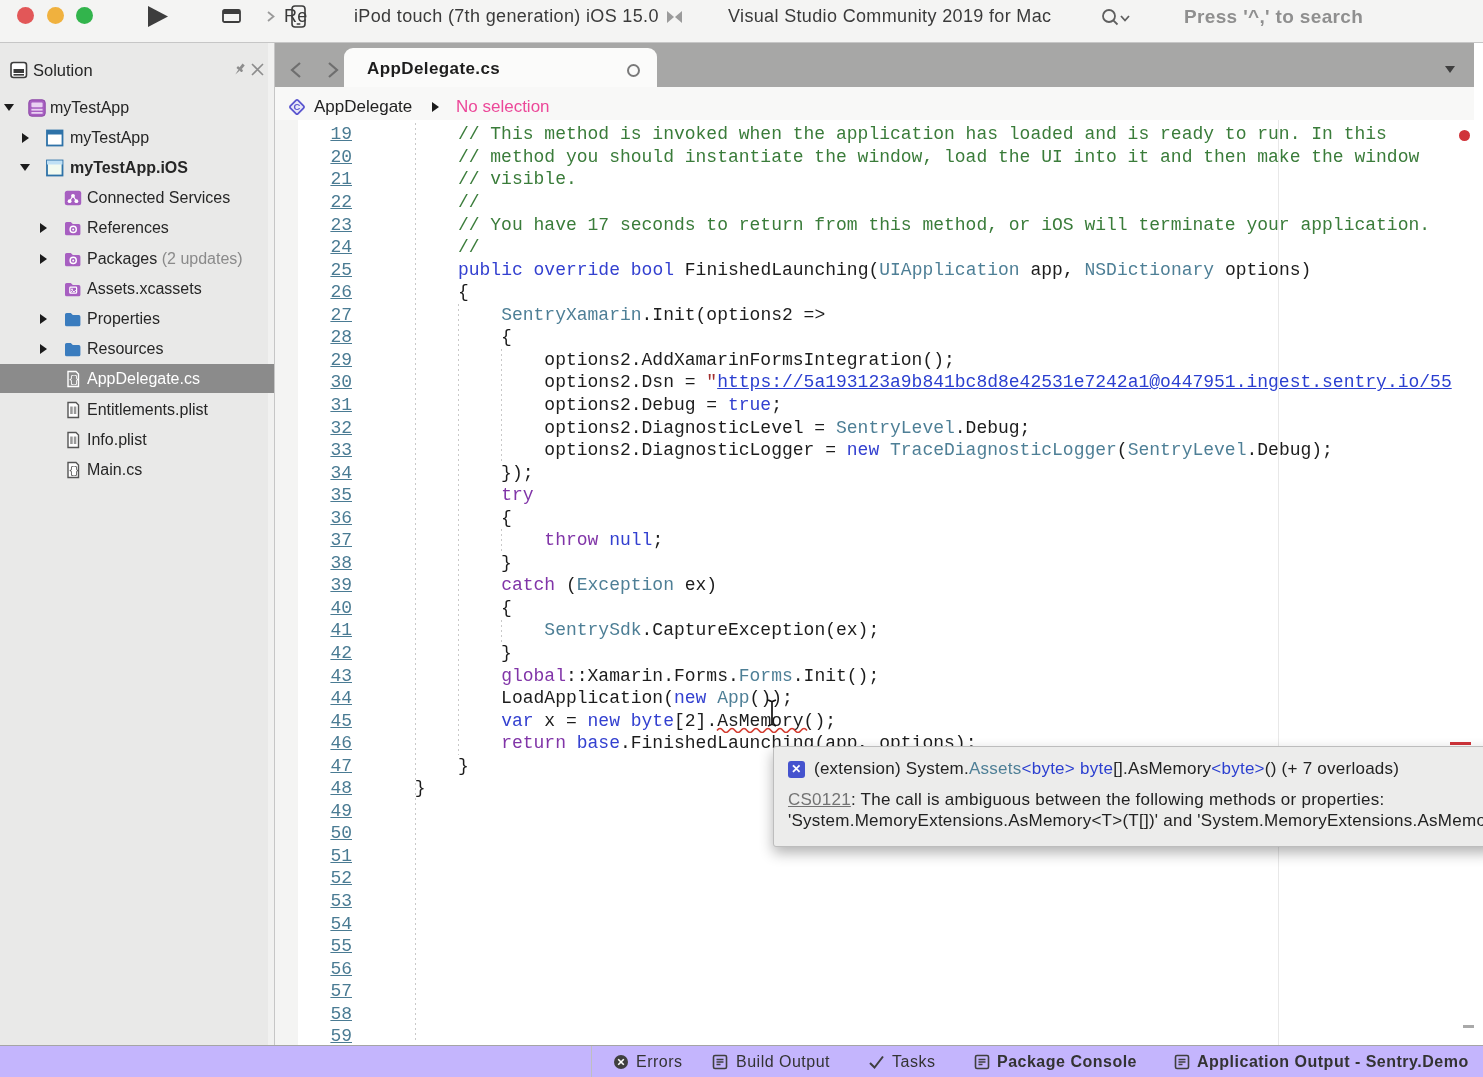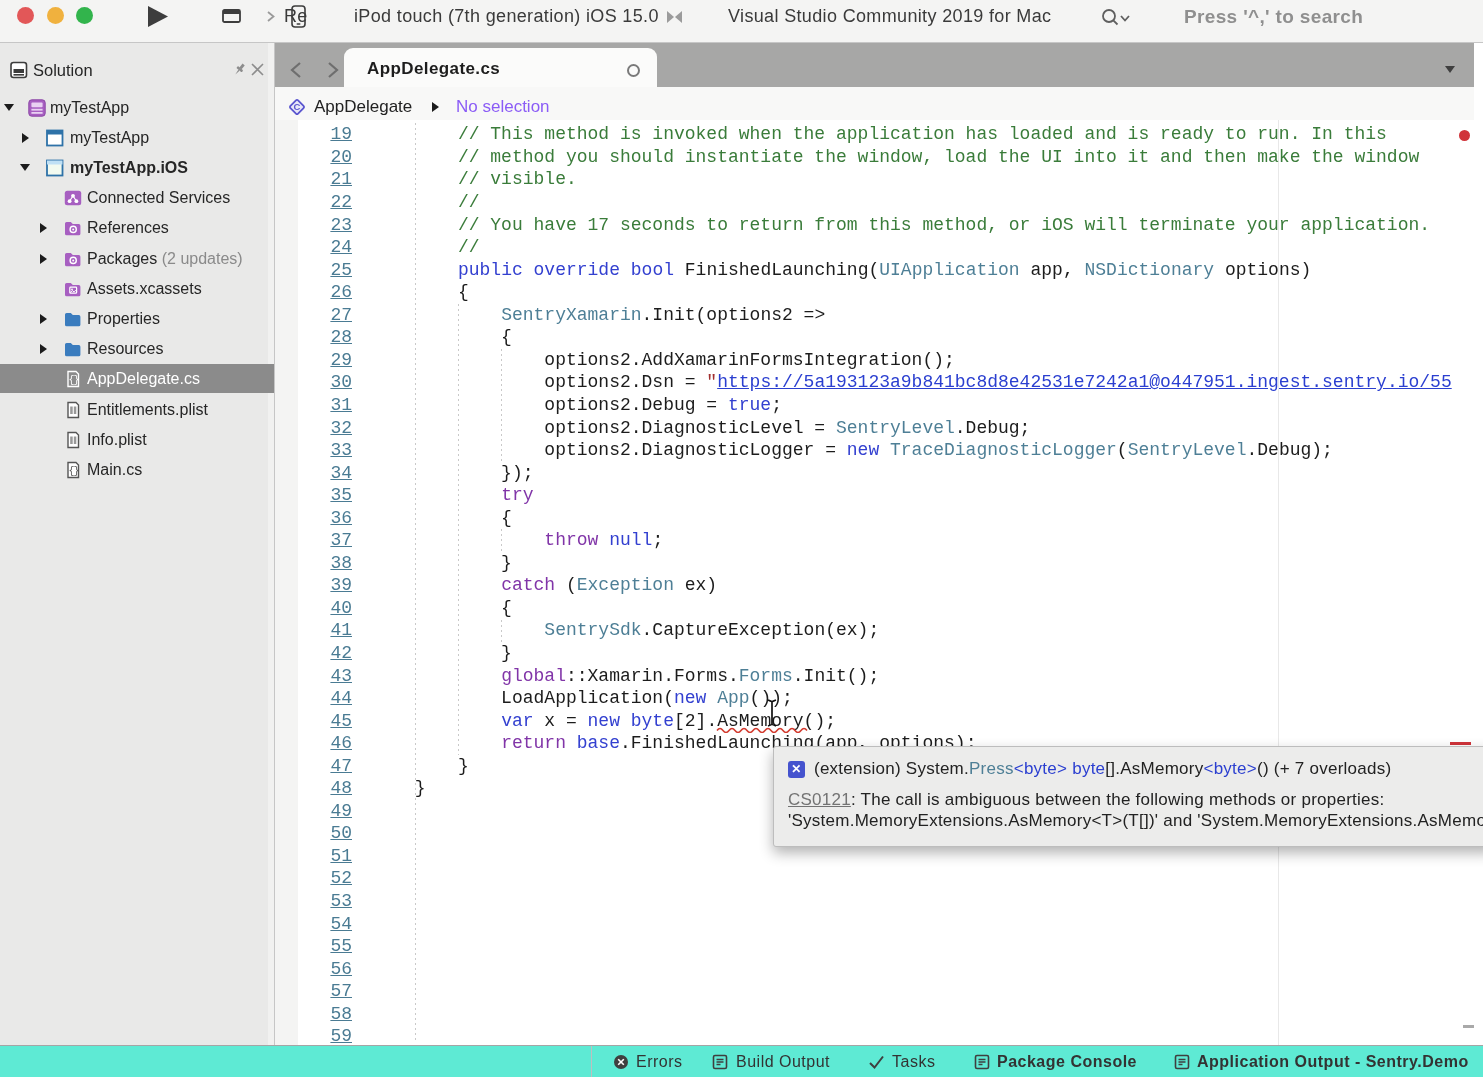--- a/index.html
+++ b/index.html
@@ -30,21 +30,21 @@
 .k{color:#3340d0;}
 .p{color:#8135a8;}
 .t{color:#4e7f96;}
 .q{color:#a12f2f;}
 .u{color:#2b3fd0;text-decoration:underline;}
 .guide{position:absolute;width:1px;background-image:repeating-linear-gradient(to bottom,#c9c9c9 0 2px,transparent 2px 5px);}
 #ruler{position:absolute;left:1003px;top:0;width:1px;height:925px;background:#e8e8e8;}
 
 #tooltip{left:773px;top:746px;width:720px;height:99px;background:#ececeb;border:1px solid #bdbdbd;border-radius:3px;box-shadow:0 6px 14px rgba(0,0,0,0.3);font-size:17px;letter-spacing:0.25px;color:#222;z-index:50;overflow:hidden;}
 
-#statusbar{left:0;top:1045px;width:1483px;height:32px;background:#5eead4;border-top:1px solid #a5a5a5;}
+#statusbar{left:0;top:1045px;width:1483px;height:32px;background:#c4b5fd;border-top:1px solid #a5a5a5;}
 #statusbar .itm{position:absolute;top:0;height:32px;display:flex;align-items:center;font-size:16px;letter-spacing:0.5px;color:#333;white-space:nowrap;}
 </style>
 </head>
 <body>
 <div class="abs" id="topbar"></div>
 <div class="abs tl" style="left:16.5px;background:#e25758;"></div>
 <div class="abs tl" style="left:46.5px;background:#f0b13e;"></div>
 <div class="abs tl" style="left:75.5px;background:#32b44c;"></div>
 <svg class="abs" style="left:148px;top:6px;" width="21" height="21">
     <path d="M0 0 L20 10.5 L0 21 Z" fill="#3d3d3d"></path>
@@ -230,21 +230,21 @@
 <div class="abs" style="left:627px;top:64px;width:9px;height:9px;border:2px solid #7a7a7a;border-radius:50%;z-index:3;"></div>
 <div class="abs" style="left:1445px;top:66px;width:0;height:0;border-left:5.5px solid transparent;border-right:5.5px solid transparent;border-top:7.5px solid #3f3f3f;z-index:3;"></div>
 
 <div class="abs" id="crumbs"></div>
 <svg class="abs" style="left:287px;top:97px;z-index:3;" width="20" height="20">
     <rect x="4.6" y="4.6" width="10.8" height="10.8" rx="1.5" fill="#e8e8f8" stroke="#5a55cf" stroke-width="1.8" transform="rotate(45 10 10)"></rect>
     <text x="10" y="13.4" text-anchor="middle" font-size="9.5" font-weight="bold" fill="#5a55cf" font-family="Liberation Sans,sans-serif">C</text>
   </svg>
 <div class="abs" style="left:314px;top:97px;font-size:17px;color:#222;z-index:3;">AppDelegate</div>
 <div class="abs" style="left:432px;top:102px;width:0;height:0;border-top:5px solid transparent;border-bottom:5px solid transparent;border-left:7px solid #1c1c1c;z-index:3;"></div>
-<div class="abs" style="left:456px;top:97px;font-size:17px;color:#8b5cf6;z-index:3;">No selection</div>
+<div class="abs" style="left:456px;top:97px;font-size:17px;color:#ec4899;z-index:3;">No selection</div>
 
 <div class="abs" id="codearea">
 <div class="abs" id="lmargin"></div>
 <div class="guide" style="left:139.7px;top:3.4px;height:920px;"></div>
 <div class="guide" style="left:182.9px;top:183.8px;height:451.5px;"></div>
 <div class="guide" style="left:226.1px;top:228.9px;height:112.7px;"></div>
 <div class="guide" style="left:226.1px;top:409.3px;height:22.5px;"></div>
 <div class="guide" style="left:226.1px;top:499.5px;height:22.5px;"></div>
 <div id="ruler"></div>
 <pre id="gutter">19
@@ -325,21 +325,21 @@
 <div class="abs" style="left:1175px;top:622px;width:21px;height:3px;background:#d0343a;"></div>
 <div class="abs" style="left:1188px;top:905px;width:13px;height:2.5px;background:#a9a9a9;"></div>
 </div>
 
 <svg class="abs" style="left:765px;top:698px;z-index:40;" width="14" height="30">
     <path d="M3 2 q3.5 1.5 4 1.5 q0.5 0 4 -1.5 M7 3.5 v23 M3 28 q3.5 -1.5 4 -1.5 q0.5 0 4 1.5" fill="none" stroke="#111" stroke-width="1.7"></path>
   </svg>
 
 <div class="abs" id="tooltip">
 <div class="abs" style="left:14px;top:14px;width:17px;height:17px;background:#4553ce;border-radius:3px;color:#fff;font-size:12px;font-weight:bold;text-align:center;line-height:17px;">✕</div>
-<div class="abs" style="left:40px;top:12px;white-space:nowrap;">(extension) System.<span style="color:#4e7f96">Press</span><span style="color:#2b3fd0">&lt;byte&gt;</span> <span style="color:#2b3fd0">byte</span>[].AsMemory<span style="color:#2b3fd0">&lt;byte&gt;</span>() (+ 7 overloads)</div>
+<div class="abs" style="left:40px;top:12px;white-space:nowrap;">(extension) System.<span style="color:#4e7f96">Assets</span><span style="color:#2b3fd0">&lt;byte&gt;</span> <span style="color:#2b3fd0">byte</span>[].AsMemory<span style="color:#2b3fd0">&lt;byte&gt;</span>() (+ 7 overloads)</div>
 <div class="abs" style="left:14px;top:43px;white-space:nowrap;"><span style="color:#737373;text-decoration:underline;">CS0121</span>: The call is ambiguous between the following methods or properties:</div>
 <div class="abs" style="left:14px;top:64px;white-space:nowrap;">'System.MemoryExtensions.AsMemory&lt;T&gt;(T[])' and 'System.MemoryExtensions.AsMemory&lt;T&gt;(T[], int)'</div>
 </div>
 
 <div class="abs" id="statusbar">
 <div style="position:absolute;left:591px;top:0;width:1px;height:32px;background:#bfbfbf;"></div>
 <div class="itm" style="left:613px;"><svg width="16" height="16" style="margin-right:7px;">
         <circle cx="8" cy="8" r="7" fill="#3f3f3f"></circle>
         <path d="M5.2 5.2 L10.8 10.8 M10.8 5.2 L5.2 10.8" stroke="#fff" stroke-width="1.6"></path>
       </svg>Errors</div>

